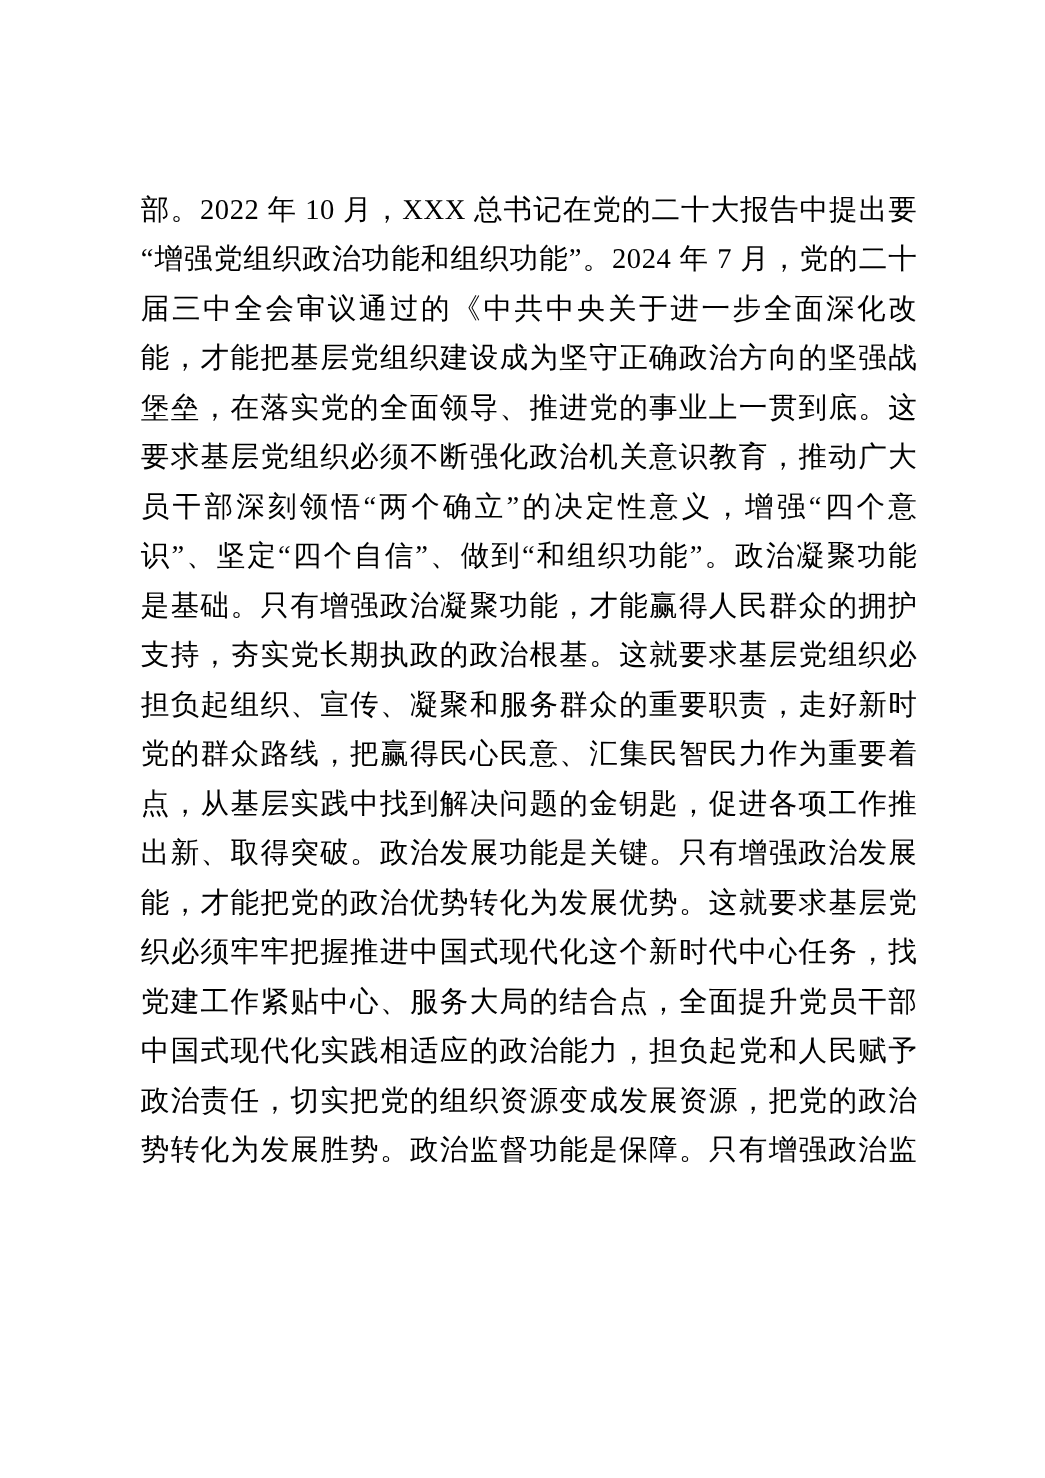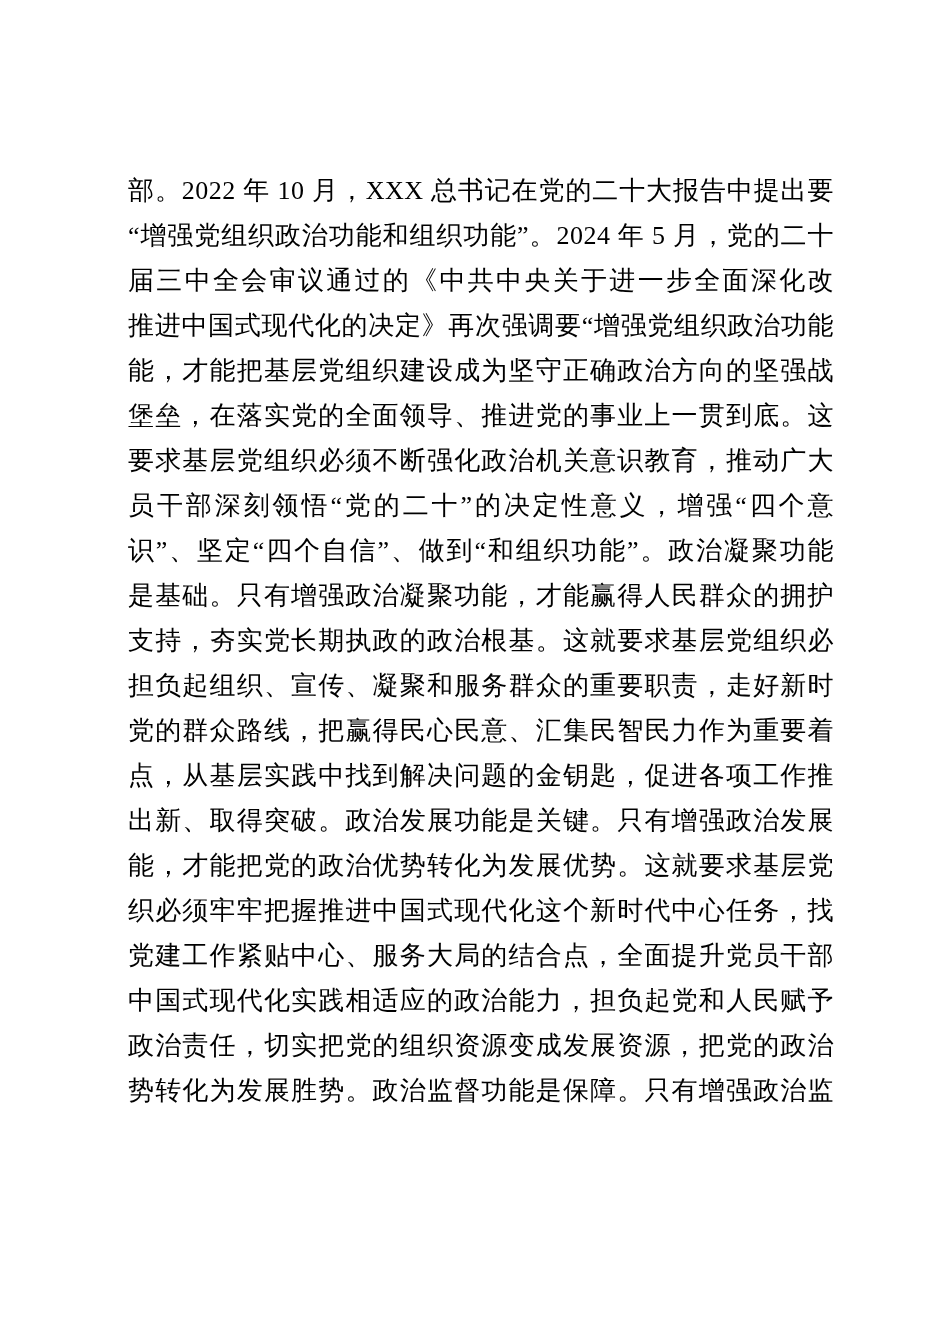--- a/index.html
+++ b/index.html
@@ -33,27 +33,26 @@
     -moz-text-align-last: justify;
     white-space: normal;
   }
 </style>
 </head>
 <body>
 
 <div class="page">
   <div class="textblock">
     <div class="line">部。2022 年 10 月，XXX 总书记在党的二十大报告中提出要</div>
-    <div class="line">“增强党组织政治功能和组织功能”。2024 年 5 月，党的二十</div>
+    <div class="line">“增强党组织政治功能和组织功能”。2024 年 7 月，党的二十</div>
     <div class="line">届三中全会审议通过的《中共中央关于进一步全面深化改革、</div>
-    <div class="line">推进中国式现代化的决定》再次强调要“增强党组织政治功能</div>
     <div class="line">能，才能把基层党组织建设成为坚守正确政治方向的坚强战斗</div>
     <div class="line">堡垒，在落实党的全面领导、推进党的事业上一贯到底。这就</div>
     <div class="line">要求基层党组织必须不断强化政治机关意识教育，推动广大党</div>
-    <div class="line">员干部深刻领悟“党的二十”的决定性意义，增强“四个意</div>
+    <div class="line">员干部深刻领悟“两个确立”的决定性意义，增强“四个意</div>
     <div class="line">识”、坚定“四个自信”、做到“和组织功能”。政治凝聚功能</div>
     <div class="line">是基础。只有增强政治凝聚功能，才能赢得人民群众的拥护和</div>
     <div class="line">支持，夯实党长期执政的政治根基。这就要求基层党组织必须</div>
     <div class="line">担负起组织、宣传、凝聚和服务群众的重要职责，走好新时代</div>
     <div class="line">党的群众路线，把赢得民心民意、汇集民智民力作为重要着力</div>
     <div class="line">点，从基层实践中找到解决问题的金钥匙，促进各项工作推陈</div>
     <div class="line">出新、取得突破。政治发展功能是关键。只有增强政治发展功</div>
     <div class="line">能，才能把党的政治优势转化为发展优势。这就要求基层党组</div>
     <div class="line">织必须牢牢把握推进中国式现代化这个新时代中心任务，找准</div>
     <div class="line">党建工作紧贴中心、服务大局的结合点，全面提升党员干部与</div>

